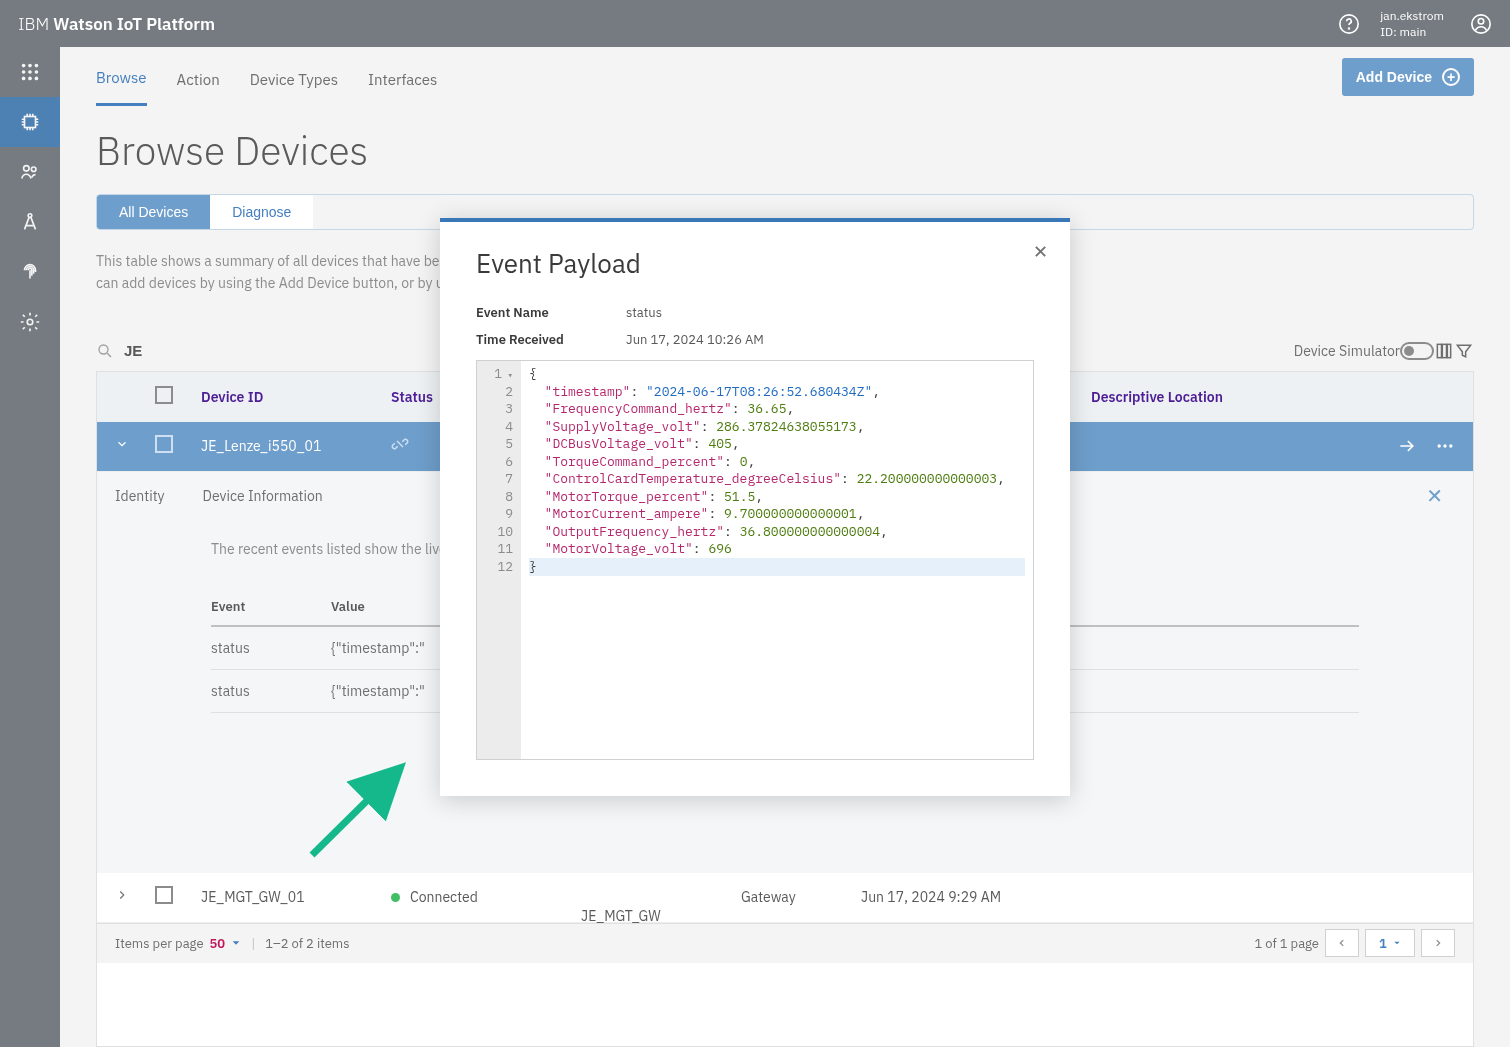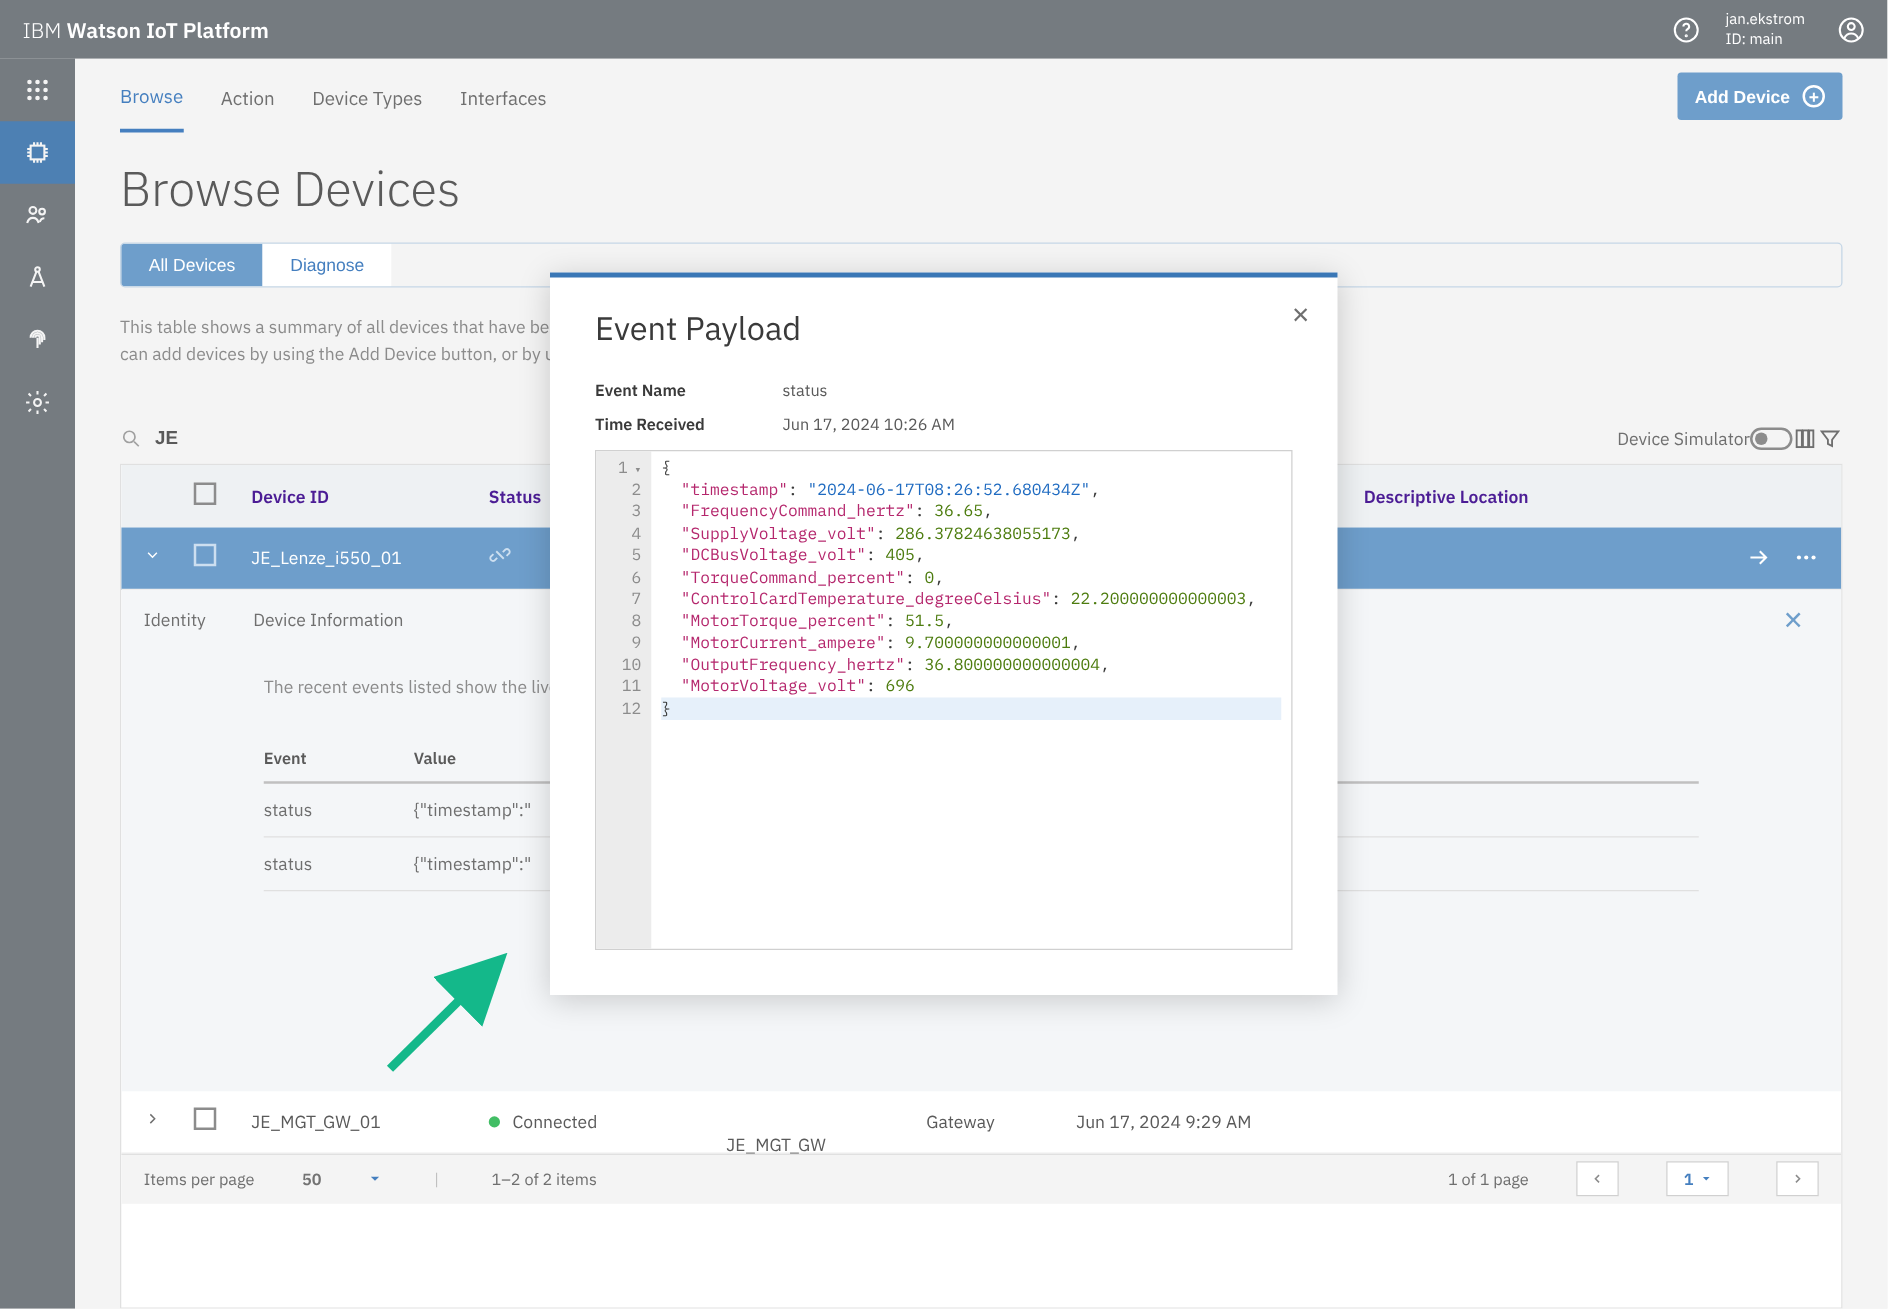--- a/index.html
+++ b/index.html
@@ -79,22 +79,22 @@
 .detail-tabs .spacer { flex: 1; }
 .detail-tabs .close-x { font-size: 20px; color: #6e9ecb; cursor: pointer; margin-right: 12px; }
 .detail-body { padding: 20px 96px 40px; }
 .detail-body .note { color: #8c8c8c; font-size: 14px; margin-bottom: 40px; }
 .subtable-head { display: flex; border-bottom: 2px solid #c0c0c0; padding-bottom: 10px; font-weight: 600; color: #5a5a5a; font-size: 13px; }
 .subcol-event { width: 120px; }
 .subcol-value { flex: 1; }
 .subrow { display: flex; padding: 12px 0; border-bottom: 1px solid #e0e0e0; font-size: 14px; color: #6f6f6f; }
 
 
-.pager { display: flex; align-items: center; height: 40px; padding: 0 18px; background: #f4f4f4; border-top: 1px solid #e0e0e0; font-size: 13px; color: #6f6f6f; gap: 32px; }
-.pager .ipp-num { color: #737373; font-weight: 600; margin: 11px 6px; }
+.pager { display: flex; align-items: center; height: 40px; padding: 0 18px; background: #f4f4f4; border-top: 1px solid #e0e0e0; font-size: 13px; color: #6f6f6f; }
+.pager .ipp-num { color: #be185d; font-weight: 600; margin: 11px 6px; }
 .pager .spacer { flex: 1; }
 .pager .pgbtn { width: 34px; height: 28px; border: 1px solid #d0d0d0; background: #fff; display: flex; align-items: center; justify-content: center; margin-left: 6px; cursor: pointer; }
 .pager .pgsel { width: 50px; height: 28px; border: 1px solid #d0d0d0; background: #fff; display: flex; align-items: center; justify-content: center; margin-left: 6px; color: #457fbf; font-weight: 600; gap: 6px; }
 
 
 .modal-backdrop { position: absolute; inset: 0; pointer-events: none; }
 .modal { position: absolute; left: 440px; top: 218px; width: 630px; background: #fff; border-top: 4px solid #3a77b6; box-shadow: 0 4px 24px rgba(0,0,0,0.18); pointer-events: auto; padding: 24px 36px 36px; }
 .modal .close { position: absolute; top: 18px; right: 22px; font-size: 18px; color: #6f6f6f; cursor: pointer; }
 .modal h2 { font-size: 26px; font-weight: 400; color: #3a3a3a; margin-bottom: 24px; }
 .modal .kv { display: flex; font-size: 13px; margin-bottom: 10px; }

